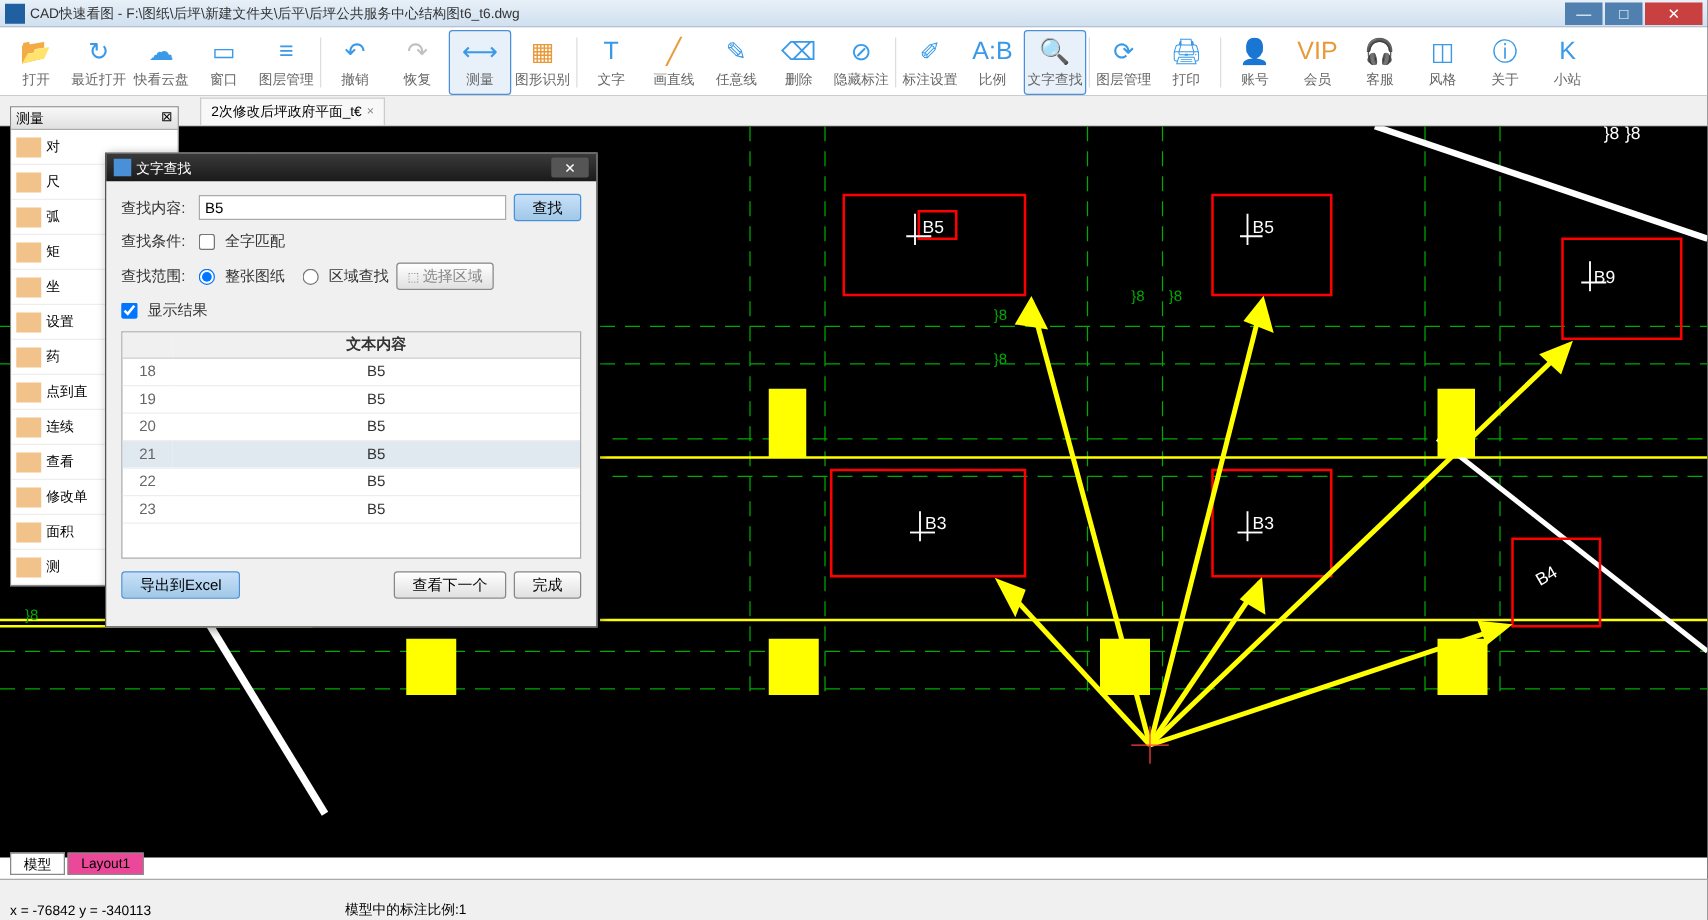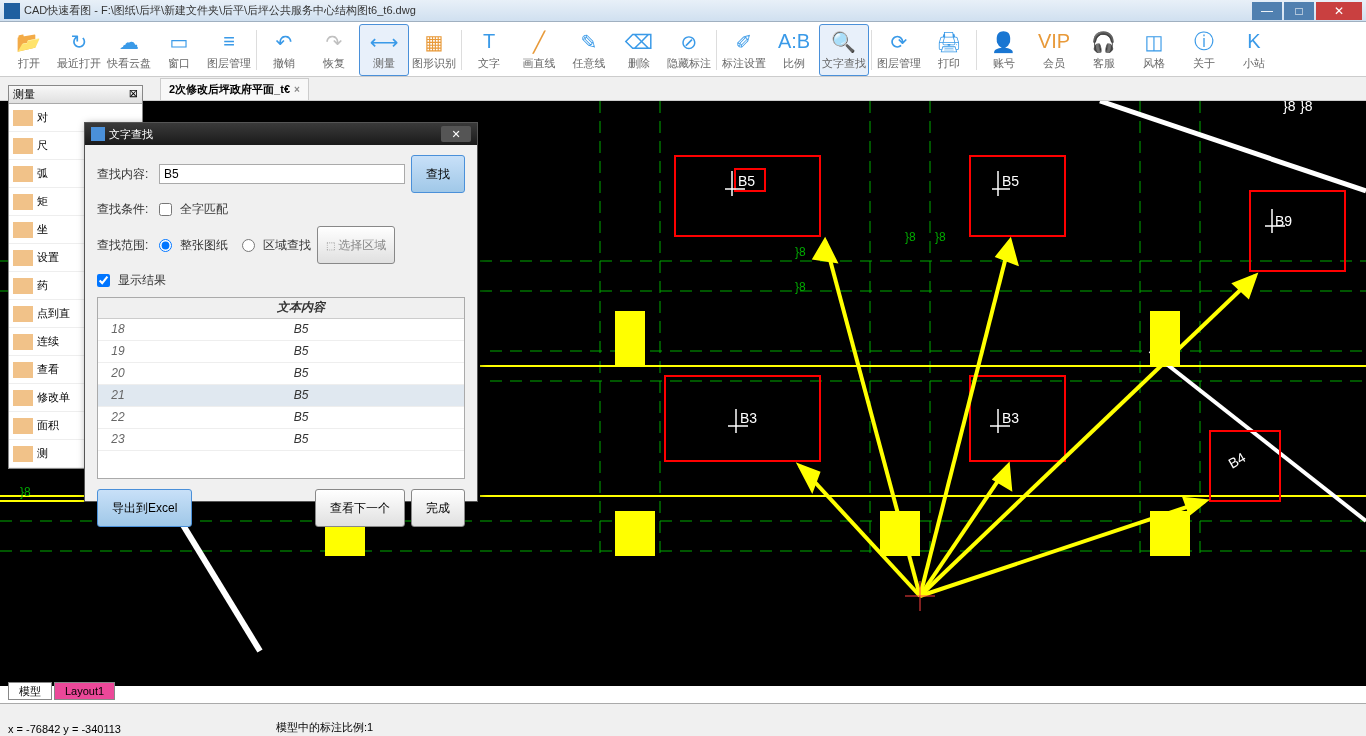--- a/index.html
+++ b/index.html
@@ -13,47 +13,47 @@
 .win-min, .win-max { background: #5080b0; }
 .win-close { width: 46px; background: #c94040; }
 
 .toolbar { height: 55px; background: #fff; display: flex; padding: 2px 4px; gap: 0; border-bottom: 1px solid #ccc; }
 .tool-item { display: flex; flex-direction: column; align-items: center; justify-content: center; width: 50px; height: 52px; cursor: pointer; font-size: 11px; color: #666; border: 1px solid transparent; }
 .tool-item.active { border: 1px solid #4a90d9; background: #e8f0fa; border-radius: 3px; }
 .tool-icon { width: 24px; height: 24px; margin-bottom: 2px; display: flex; align-items: center; justify-content: center; font-size: 20px; }
 .tool-sep { width: 1px; height: 40px; background: #ddd; margin: 6px 2px; }
 
 .tabs-bar { height: 24px; background: #f0f0f0; display: flex; align-items: center; padding-left: 160px; border-bottom: 1px solid #ccc; }
-.doc-tab { height: 22px; background: #f8f8f8; border: 1px solid #ccc; border-bottom: none; padding: 2px 8px; font-size: 11px; display: flex; align-items: center; gap: 4px; font-weight: bold; }
+.doc-tab { height: 22px; background: #f8f8f8; border: 1px solid #ccc; border-bottom: none; padding: 2px 8px; font-size: 11px; display: flex; align-items: center; gap: 4px; }
 .doc-tab .close { color: #888; font-size: 10px; }
 
 .canvas-area { position: absolute; top: 101px; left: 0; right: 0; height: 585px; background: #000; }
 .canvas-area svg { width: 100%; height: 100%; }
 
 .measure-panel { position: absolute; top: 85px; left: 8px; width: 135px; background: #f0f0f0; border: 1px solid #888; z-index: 50; }
 .measure-panel .panel-title { height: 18px; background: linear-gradient(#f8f8f8,#e0e0e0); font-size: 11px; padding: 1px 4px; display: flex; justify-content: space-between; border-bottom: 1px solid #aaa; }
 .measure-list { background: #fff; }
 .measure-item { height: 28px; display: flex; align-items: center; font-size: 11px; padding-left: 4px; border-bottom: 1px solid #eee; gap: 4px; }
 .measure-item .m-icon { width: 20px; height: 16px; }
 
 .find-dialog { position: absolute; top: 122px; left: 84px; width: 394px; height: 380px; background: #f0f0f0; border: 1px solid #555; box-shadow: 2px 2px 8px rgba(0,0,0,0.4); z-index: 100; }
 .find-header { height: 22px; background: linear-gradient(#3a3a3a,#1a1a1a); color: #fff; display: flex; align-items: center; padding: 0 6px; font-size: 11px; }
 .find-header .f-icon { width: 14px; height: 14px; background: #4a90d9; margin-right: 4px; }
 .find-header .f-title { flex: 1; }
 .find-header .f-close { width: 30px; height: 16px; background: #555; color: #fff; display: flex; align-items: center; justify-content: center; font-size: 11px; border-radius: 2px; }
 .find-body { padding: 10px 12px; font-size: 12px; color: #333; }
 .find-row { display: flex; align-items: center; margin-bottom: 8px; gap: 6px; }
 .find-row label { width: 56px; }
 .find-row input[type=text] { flex: 1; height: 20px; border: 1px solid #aaa; padding: 0 4px; font-size: 12px; }
-.btn { height: 38px; padding: 0 14px; background: linear-gradient(#fff,#e0e0e0); border: 1px solid #888; border-radius: 3px; font-size: 12px; cursor: pointer; }
+.btn { height: 22px; padding: 0 14px; background: linear-gradient(#fff,#e0e0e0); border: 1px solid #888; border-radius: 3px; font-size: 12px; cursor: pointer; }
 .btn.primary { background: linear-gradient(#c8e0f8,#a0c8e8); border-color: #4a90d9; }
 .find-row input[type=checkbox], .find-row input[type=radio] { margin-right: 2px; }
 
 .results-table { border: 1px solid #aaa; height: 182px; overflow-y: scroll; background: #fff; margin-top: 4px; }
-.results-table table { width: 100%; border-collapse: collapse; font-size: 12px; font-style: italic; }
+.results-table table { width: 100%; border-collapse: collapse; font-size: 12px; }
 .results-table th { background: #f0f0f0; border-bottom: 1px solid #ccc; height: 20px; }
 .results-table td { border-bottom: 1px solid #eee; height: 22px; text-align: center; }
 .results-table td:first-child { width: 40px; color: #666; }
 .results-table tr.sel td { background: #e0e8f0; }
 .find-footer { display: flex; justify-content: space-between; margin-top: 10px; }
 .find-footer .right { display: flex; gap: 6px; }
 
 .bottom-tabs { position: absolute; bottom: 36px; left: 8px; height: 18px; display: flex; gap: 2px; z-index: 20; }
 .b-tab { background: #ec4899; border: 1px solid #888; font-size: 11px; padding: 0 10px; display: flex; align-items: center; }
 .b-tab.active { background: #fff; }

